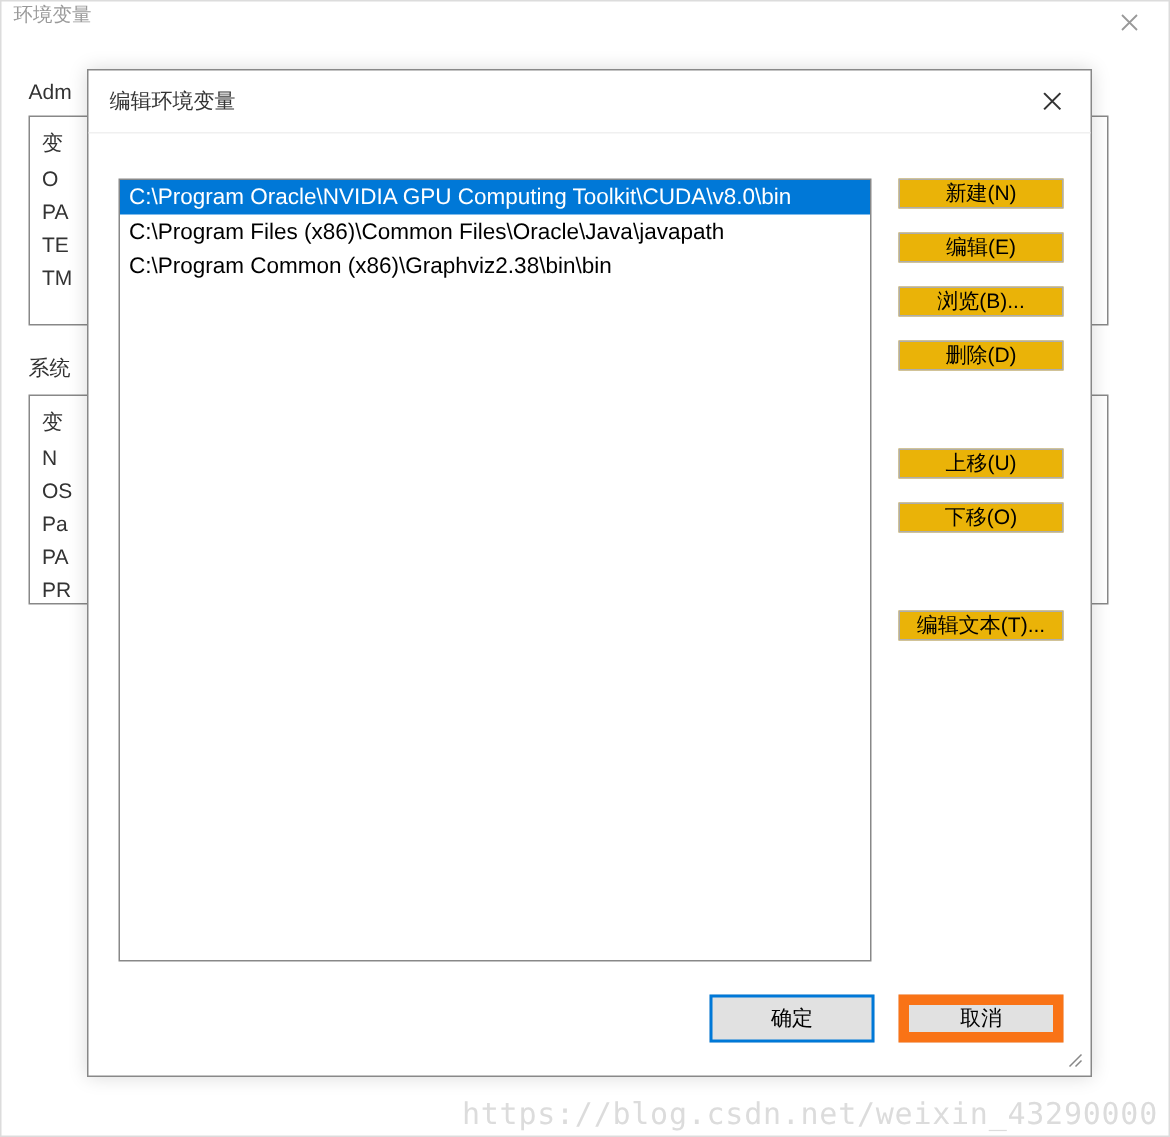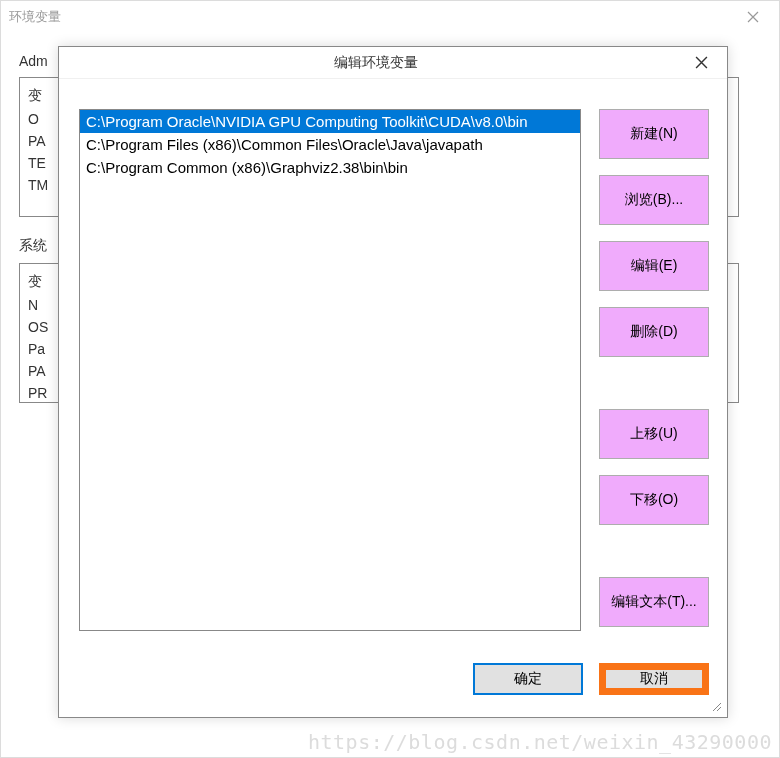--- a/index.html
+++ b/index.html
@@ -21,21 +21,20 @@
       top: 0;
       left: 0;
       width: 780px;
       height: 758px;
       border: 1px solid #dcdcdc;
       background: #ffffff;
     }
     .outer-titlebar {
       height: 32px;
       display: flex;
-      align-items: center;
       padding: 0 4px 0 8px;
       color: #999999;
       font-size: 13px;
     }
     .outer-titlebar .title-text {
       flex: 1;
     }
     .outer-close {
       width: 44px;
       height: 28px;
@@ -74,27 +73,26 @@
       left: 58px;
       width: 670px;
       height: 672px;
       background: #ffffff;
       border: 1px solid #888;
       box-shadow: 0 0 12px rgba(0,0,0,0.15);
       display: flex;
       flex-direction: column;
     }
     .inner-titlebar {
-      height: 32px;
+      height: 42px;
       display: flex;
       align-items: center;
       padding: 0 4px 0 14px;
       font-size: 14px;
       border-bottom: 1px solid #f0f0f0;
-      text-align: center;
     }
     .inner-titlebar .title-text {
       flex: 1;
       color: #333;
     }
     .inner-close {
       width: 44px;
       height: 32px;
       display: flex;
       align-items: center;
@@ -128,23 +126,23 @@
       background: #0078d7;
       color: #ffffff;
     }
     .button-col {
       width: 110px;
       display: flex;
       flex-direction: column;
       gap: 16px;
     }
     .btn {
-      height: 50px;
+      height: 20px;
       border: 1px solid #adadad;
-      background: #f0abfc;
+      background: #eab308;
       font-size: 14px;
       cursor: pointer;
       display: flex;
       align-items: center;
       justify-content: center;
       font-family: inherit;
     }
     .btn-gap {
       height: 20px;
     }
@@ -230,22 +228,22 @@
     </div>
   </div>
   <div class="inner-content">
     <div class="path-list">
       <div class="path-item selected">C:\Program Oracle\NVIDIA GPU Computing Toolkit\CUDA\v8.0\bin</div>
       <div class="path-item">C:\Program Files (x86)\Common Files\Oracle\Java\javapath</div>
       <div class="path-item">C:\Program Common (x86)\Graphviz2.38\bin\bin</div>
     </div>
     <div class="button-col">
       <button class="btn">新建(N)</button>
+      <button class="btn">编辑(E)</button>
       <button class="btn">浏览(B)...</button>
-      <button class="btn">编辑(E)</button>
       <button class="btn">删除(D)</button>
       <div class="btn-gap"></div>
       <button class="btn">上移(U)</button>
       <button class="btn">下移(O)</button>
       <div class="btn-gap"></div>
       <button class="btn">编辑文本(T)...</button>
     </div>
   </div>
   <div class="inner-footer">
     <button class="footer-btn primary">确定</button>

